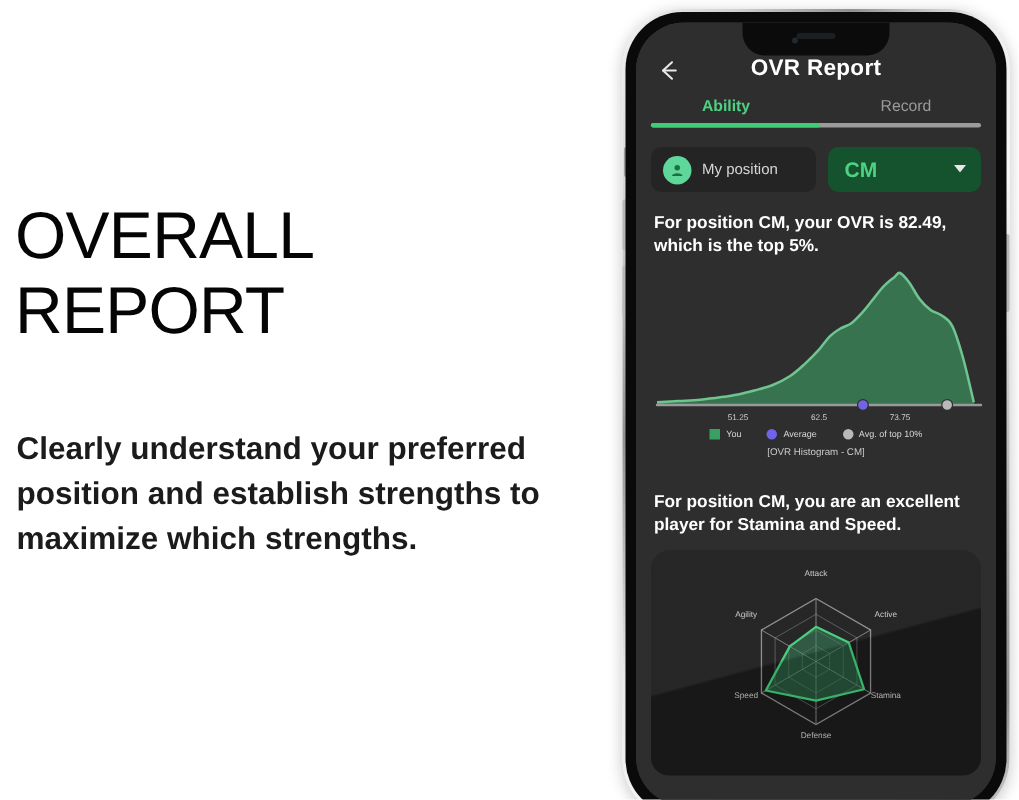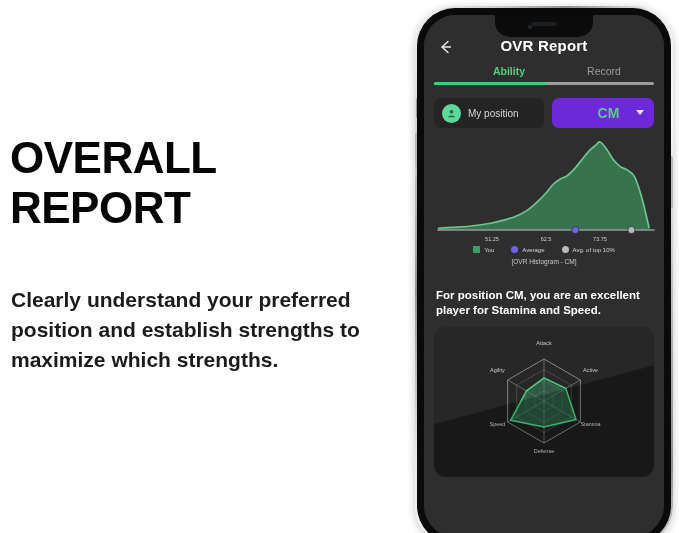--- a/index.html
+++ b/index.html
@@ -6,21 +6,21 @@
   body{
     width:679px;height:533px;background:#ffffff;overflow:hidden;
     font-family:"Liberation Sans", sans-serif;position:relative;
   }
   .page{position:absolute;inset:0;}
 
   
   .left-panel{position:absolute;left:0;top:0;width:410px;height:533px;background:#fff;}
   .headline{
     position:absolute;left:10px;top:133px;width:390px;
-    font-size:44px;line-height:50px;font-weight:bold;color:#050505;
+    font-size:44px;line-height:50px;font-weight:normal;color:#050505;
     letter-spacing:-0.5px;
   }
   .headline .l2{display:block;}
   .subcopy{
     position:absolute;left:11px;top:285px;width:385px;
     font-size:21px;line-height:30px;color:#1b1b1b;font-weight:700;
   }
   .subcopy span{display:block;}
 
   
@@ -72,21 +72,21 @@
   .nav-title{
     position:absolute;left:0;right:0;top:22px;text-align:center;
     font-size:15px;font-weight:bold;color:#ffffff;letter-spacing:0.2px;
   }
 
   .tabs{position:relative;height:24px;margin-top:-2px;}
   .tab{
     position:absolute;top:0;font-size:10.5px;font-weight:bold;text-align:center;
     width:50%;cursor:pointer;
   }
-  .tab.left{left:0;color:#4fd183;padding-left:25px;}
+  .tab.left{left:0;color:#4fd183;}
   .tab.right{left:50%;color:#9b9b9b;font-weight:normal;}
   .tab-track{
     position:absolute;left:10px;right:10px;top:17px;height:3px;border-radius:2px;background:#9c9c9c;
   }
   .tab-indicator{
     position:absolute;left:10px;top:17px;width:47%;height:3px;border-radius:2px;background:#3fcc77;
   }
 
   .controls{position:relative;height:34px;margin:9px 10px 0 10px;}
   .pill-myposition{
@@ -94,21 +94,21 @@
     background:#242424;display:flex;align-items:center;cursor:pointer;
   }
   .avatar{
     width:19px;height:19px;border-radius:50%;margin-left:8px;
     background:#5fd69a;display:flex;align-items:center;justify-content:center;flex:0 0 auto;
   }
   .avatar svg{display:block;}
   .pill-label{margin-left:7px;font-size:10px;color:#d6d6d6;text-align:center;}
   .select-pos{
     position:absolute;left:118px;top:0;right:0;height:30px;border-radius:7px;
-    background:#6d28d9;display:flex;align-items:center;cursor:pointer;justify-content:center;
+    background:#14532d;display:flex;align-items:center;cursor:pointer;
   }
   .select-value{margin-left:11px;font-size:14px;font-weight:bold;color:#4fd183;}
   .chev{
     position:absolute;right:10px;top:12px;width:0;height:0;
     border-left:4px solid transparent;border-right:4px solid transparent;
     border-top:5px solid #e8e8e8;
   }
 
   .stmt{
     margin:10px 12px 0 12px;font-size:11.5px;line-height:15px;font-weight:bold;color:#ffffff;
@@ -202,20 +202,24 @@
                   </svg>
                 </div>
                 <div class="pill-label">My position</div>
               </div>
               <div class="select-pos">
                 <div class="select-value">CM</div>
                 <div class="chev"></div>
               </div>
             </div>
 
+            <div class="stmt">
+              <span>For position CM, your OVR is 82.49,</span>
+              <span>which is the top 5%.</span>
+            </div>
 
             <div class="hist-card">
               <svg class="hist-svg" id="hist-svg" width="228" height="106" viewBox="0 0 228 106">
                   <path d="M6.00,92.24 C8.40,92.09 15.60,91.65 20.40,91.36 C25.20,91.07 30.00,90.92 34.80,90.48 C39.60,90.04 45.00,89.31 49.20,88.72 C53.40,88.13 56.40,87.69 60.00,86.96 C63.60,86.23 67.00,85.35 70.80,84.32 C74.60,83.29 78.80,82.41 82.80,80.80 C86.80,79.19 91.20,76.99 94.80,74.64 C98.40,72.29 101.20,69.65 104.40,66.72 C107.60,63.79 111.20,60.12 114.00,57.04 C116.80,53.96 118.80,50.59 121.20,48.24 C123.60,45.89 126.00,44.43 128.40,42.96 C130.80,41.49 133.20,41.20 135.60,39.44 C138.00,37.68 140.40,35.04 142.80,32.40 C145.20,29.76 147.60,26.53 150.00,23.60 C152.40,20.67 154.80,17.29 157.20,14.80 C159.60,12.31 162.60,10.11 164.40,8.64 C166.20,7.17 166.40,5.41 168.00,6.00 C169.60,6.59 171.80,9.23 174.00,12.16 C176.20,15.09 178.80,20.52 181.20,23.60 C183.60,26.68 186.00,28.88 188.40,30.64 C190.80,32.40 193.20,32.40 195.60,34.16 C198.00,35.92 200.41,36.51 202.80,41.20 C205.19,45.89 207.55,53.81 209.95,62.32 C212.35,70.83 215.99,87.25 217.20,92.24 L217.20,94 L6.00,94 Z" fill="#3b9e63" fill-opacity="0.62"></path>
                   <path d="M6.00,92.24 C8.40,92.09 15.60,91.65 20.40,91.36 C25.20,91.07 30.00,90.92 34.80,90.48 C39.60,90.04 45.00,89.31 49.20,88.72 C53.40,88.13 56.40,87.69 60.00,86.96 C63.60,86.23 67.00,85.35 70.80,84.32 C74.60,83.29 78.80,82.41 82.80,80.80 C86.80,79.19 91.20,76.99 94.80,74.64 C98.40,72.29 101.20,69.65 104.40,66.72 C107.60,63.79 111.20,60.12 114.00,57.04 C116.80,53.96 118.80,50.59 121.20,48.24 C123.60,45.89 126.00,44.43 128.40,42.96 C130.80,41.49 133.20,41.20 135.60,39.44 C138.00,37.68 140.40,35.04 142.80,32.40 C145.20,29.76 147.60,26.53 150.00,23.60 C152.40,20.67 154.80,17.29 157.20,14.80 C159.60,12.31 162.60,10.11 164.40,8.64 C166.20,7.17 166.40,5.41 168.00,6.00 C169.60,6.59 171.80,9.23 174.00,12.16 C176.20,15.09 178.80,20.52 181.20,23.60 C183.60,26.68 186.00,28.88 188.40,30.64 C190.80,32.40 193.20,32.40 195.60,34.16 C198.00,35.92 200.41,36.51 202.80,41.20 C205.19,45.89 207.55,53.81 209.95,62.32 C212.35,70.83 215.99,87.25 217.20,92.24" fill="none" stroke="#6fc48f" stroke-width="1.7" stroke-linejoin="round"></path>
                   <line x1="6" x2="222" y1="94" y2="94" stroke="#9a9a9a" stroke-width="1.6" stroke-linecap="round"></line>
                   <circle cx="143.27999999999997" cy="94" r="3.6" fill="#6f63e8" stroke="#2e2e2e" stroke-width="0.8"></circle>
                   <circle cx="199.43999999999997" cy="94" r="3.6" fill="#b9b9b9" stroke="#2e2e2e" stroke-width="0.8"></circle>
                 </svg>
               <div class="hist-ticks" id="hist-ticks">

